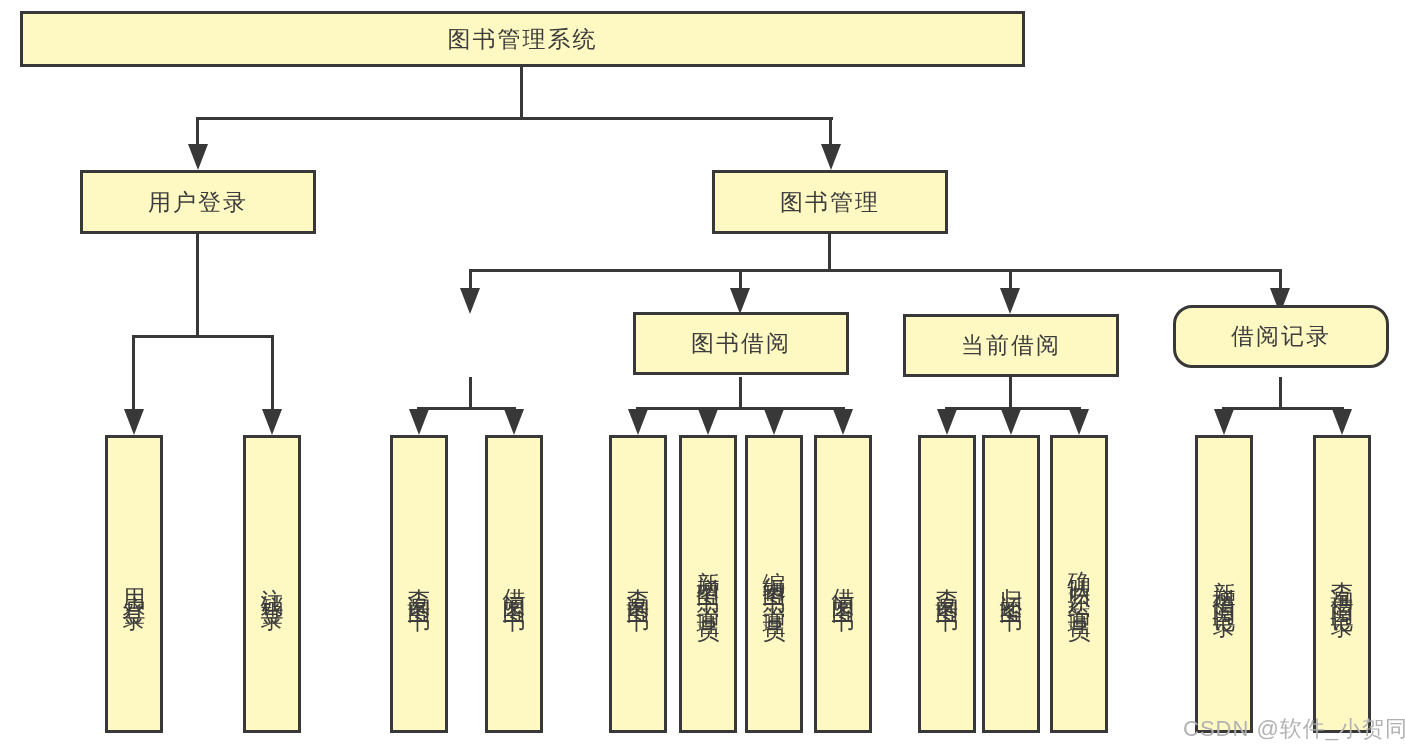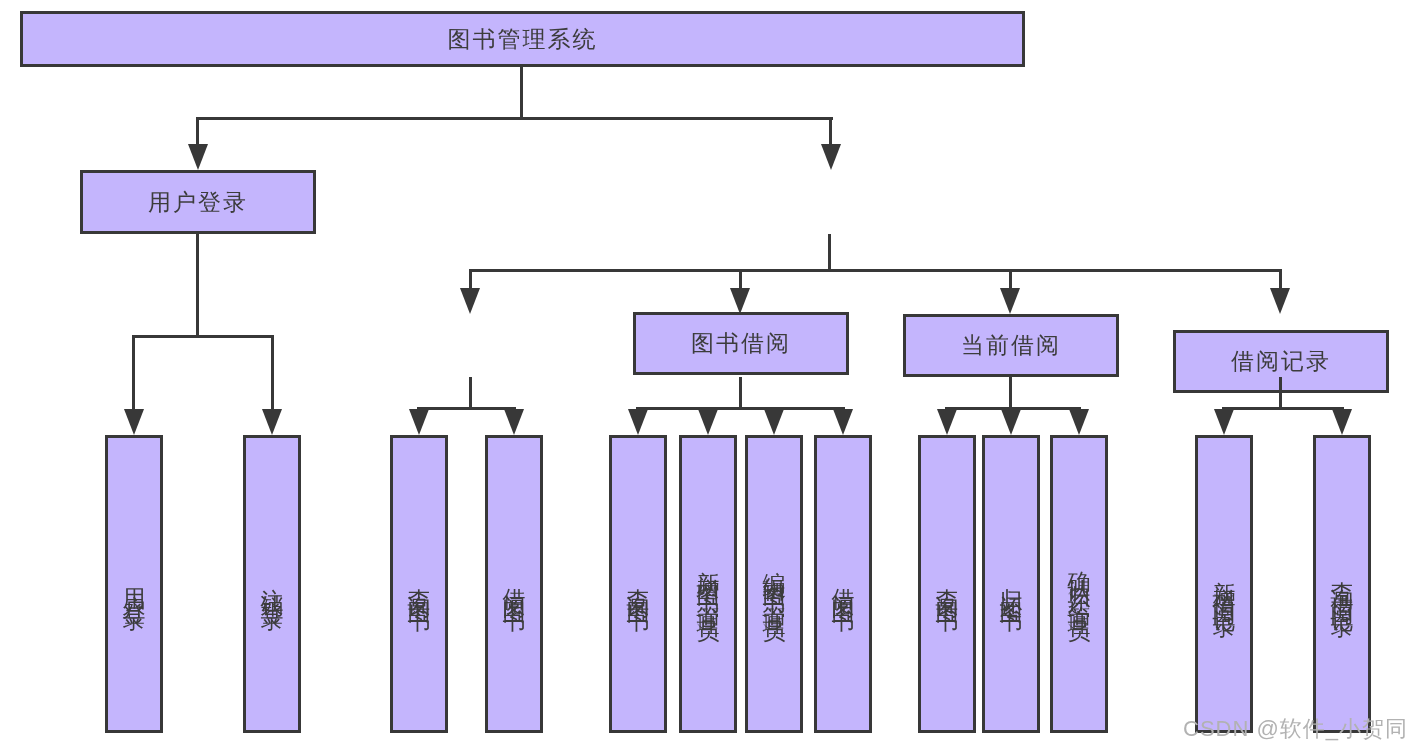--- a/index.html
+++ b/index.html
@@ -6,21 +6,21 @@
   #canvas{
     position:relative;
     width:1405px;height:747px;
     background:var(--bg,#ffffff);
     font-family:"Liberation Sans","DejaVu Sans",sans-serif;
     overflow:hidden;
   }
   .node{
     position:absolute;
     box-sizing:border-box;
-    background:#c4b5fd;
+    background:#fef9c3;
     border:3px solid var(--line,#383838);
     display:flex;align-items:center;justify-content:center;
     color:var(--text,#3c3c3c);
     font-size:23px;
     letter-spacing:2px;
     text-align:center;
   }
   .leaf{width:58px;height:298px;top:435px;}
   .leaf span{
     writing-mode:vertical-rl;
@@ -60,20 +60,23 @@
   <div class="vline" style="left:520px;top:67px;height:52px;"></div>
   <div class="hline" style="left:197px;top:117px;width:636px;"></div>
   <div class="vline" style="left:196px;top:117px;height:32px;"></div>
   <div class="arrow" style="left:188px;top:144px;"></div>
   <div class="vline" style="left:829px;top:117px;height:32px;"></div>
   <div class="arrow" style="left:821px;top:144px;"></div>
 
   <div class="node" style="left:80px;top:170px;width:236px;height:64px;">
     <span>用户登录</span>
   </div>
+  <div class="node" style="left:712px;top:170px;width:236px;height:64px;">
+    <span>图书管理</span>
+  </div>
 
   <div class="vline" style="left:196px;top:234px;height:103px;"></div>
   <div class="hline" style="left:132px;top:335px;width:142px;"></div>
   <div class="vline" style="left:132px;top:335px;height:76px;"></div>
   <div class="arrow" style="left:124px;top:409px;"></div>
   <div class="vline" style="left:271px;top:335px;height:76px;"></div>
   <div class="arrow" style="left:262px;top:409px;"></div>
 
   <div class="vline" style="left:828px;top:234px;height:38px;"></div>
   <div class="hline" style="left:469px;top:269px;width:813px;"></div>
@@ -85,21 +88,21 @@
   <div class="arrow" style="left:1000px;top:288px;"></div>
   <div class="vline" style="left:1279px;top:269px;height:21px;"></div>
   <div class="arrow" style="left:1270px;top:288px;"></div>
 
   <div class="node" style="left:633px;top:312px;width:216px;height:63px;">
     <span>图书借阅</span>
   </div>
   <div class="node" style="left:903px;top:314px;width:216px;height:63px;">
     <span>当前借阅</span>
   </div>
-  <div class="node" style="left:1173px;top:330px;width:216px;height:63px;">
+  <div class="node" style="left:1173px;top:305px;width:216px;height:63px;border-radius:19px;">
     <span>借阅记录</span>
   </div>
 
   <div class="vline" style="left:469px;top:377px;height:32px;"></div>
   <div class="vline" style="left:739px;top:377px;height:32px;"></div>
   <div class="vline" style="left:1009px;top:377px;height:32px;"></div>
   <div class="vline" style="left:1279px;top:377px;height:32px;"></div>
 
   <div class="hline" style="left:417px;top:407px;width:99px;"></div>
   <div class="hline" style="left:636px;top:407px;width:209px;"></div>

